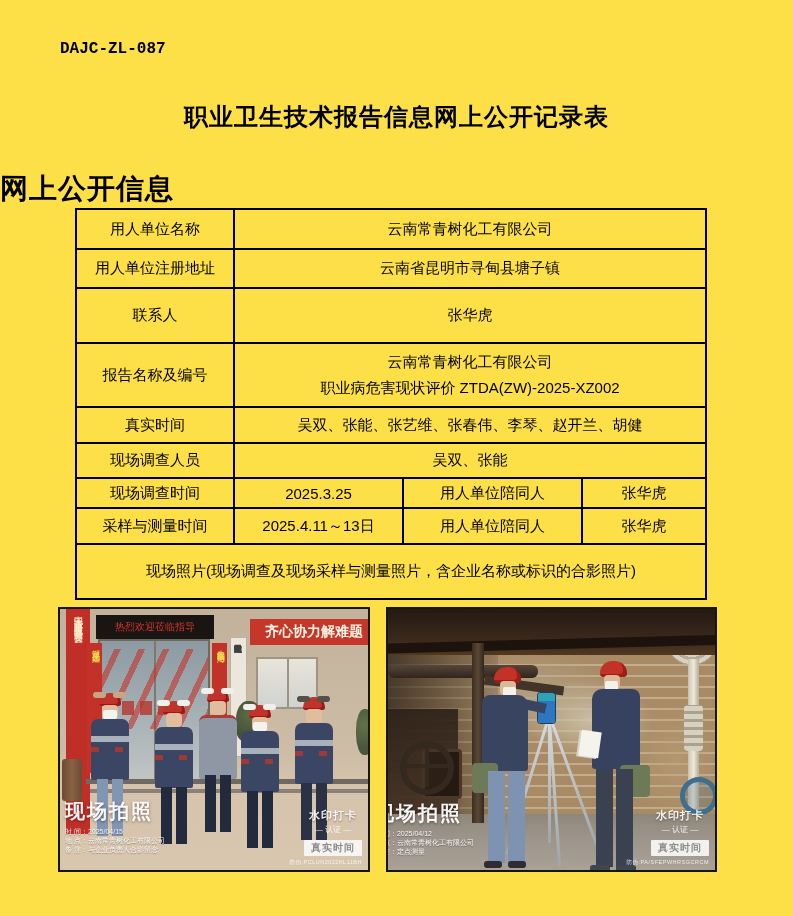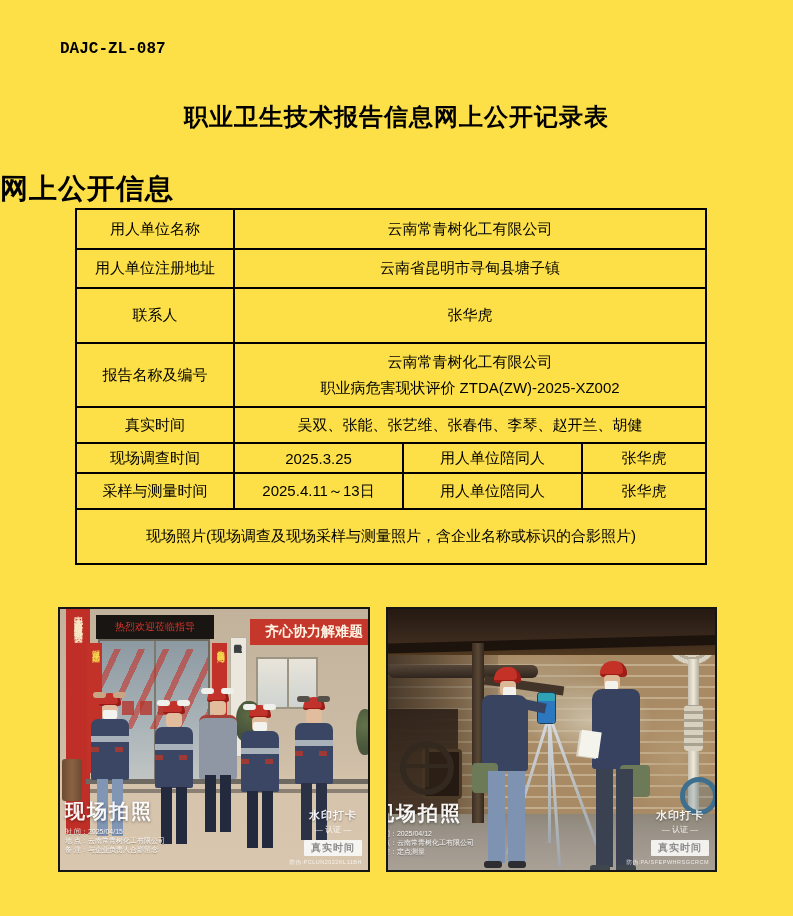--- a/index.html
+++ b/index.html
@@ -149,20 +149,24 @@
       <td>报告名称及编号</td>
       <td colspan="3">
         <div class="rline">云南常青树化工有限公司</div>
         <div class="rline">职业病危害现状评价 ZTDA(ZW)-2025-XZ002</div>
       </td>
     </tr>
     <tr style="height:36px">
       <td>真实时间</td>
       <td colspan="3">吴双、张能、张艺维、张春伟、李琴、赵开兰、胡健</td>
     </tr>
+    <tr style="height:35px">
+      <td>现场调查人员</td>
+      <td colspan="3">吴双、张能</td>
+    </tr>
     <tr style="height:30px">
       <td>现场调查时间</td>
       <td>2025.3.25</td>
       <td>用人单位陪同人</td>
       <td>张华虎</td>
     </tr>
     <tr style="height:36px">
       <td>采样与测量时间</td>
       <td>2025.4.11～13日</td>
       <td>用人单位陪同人</td>

